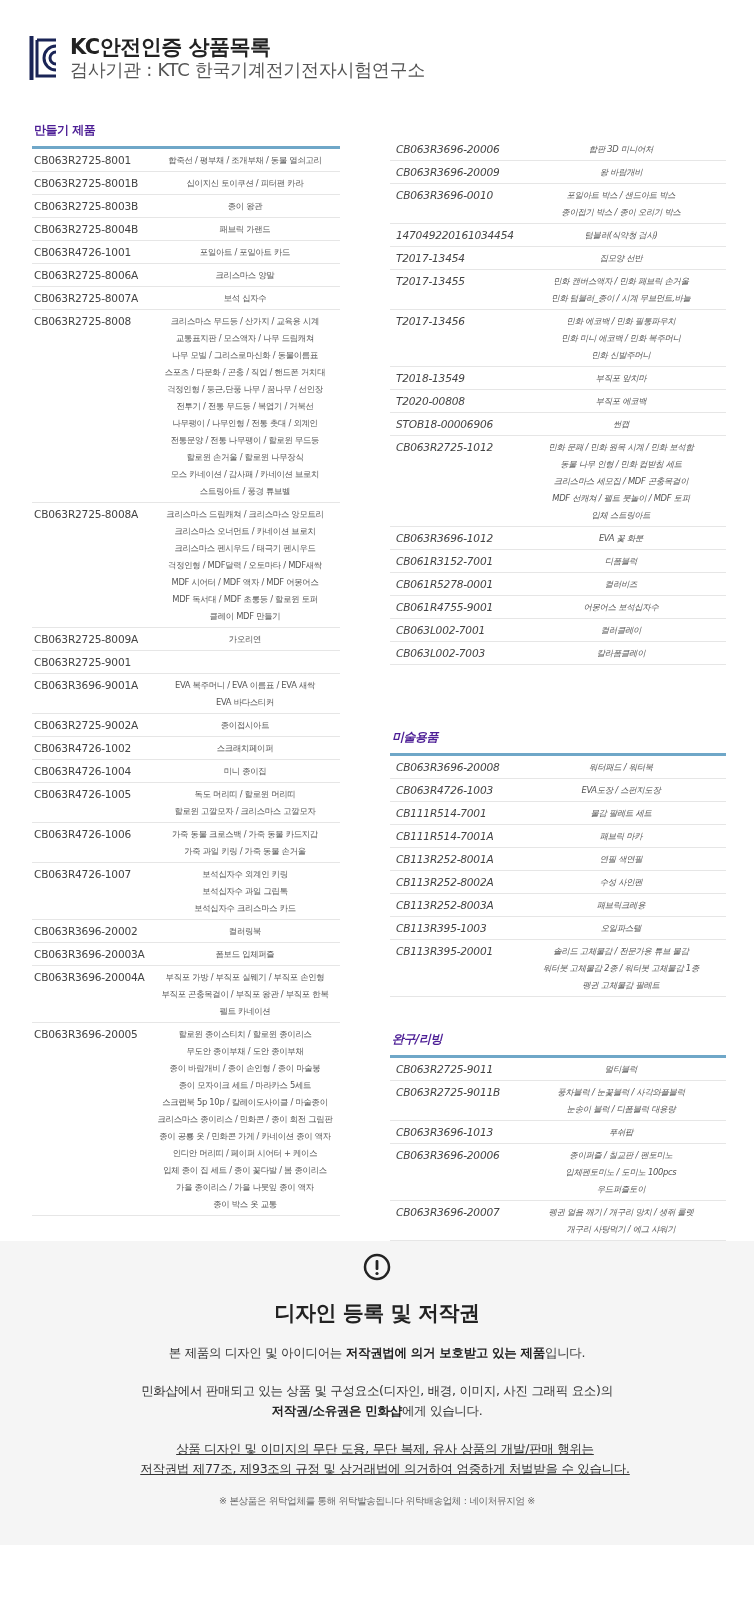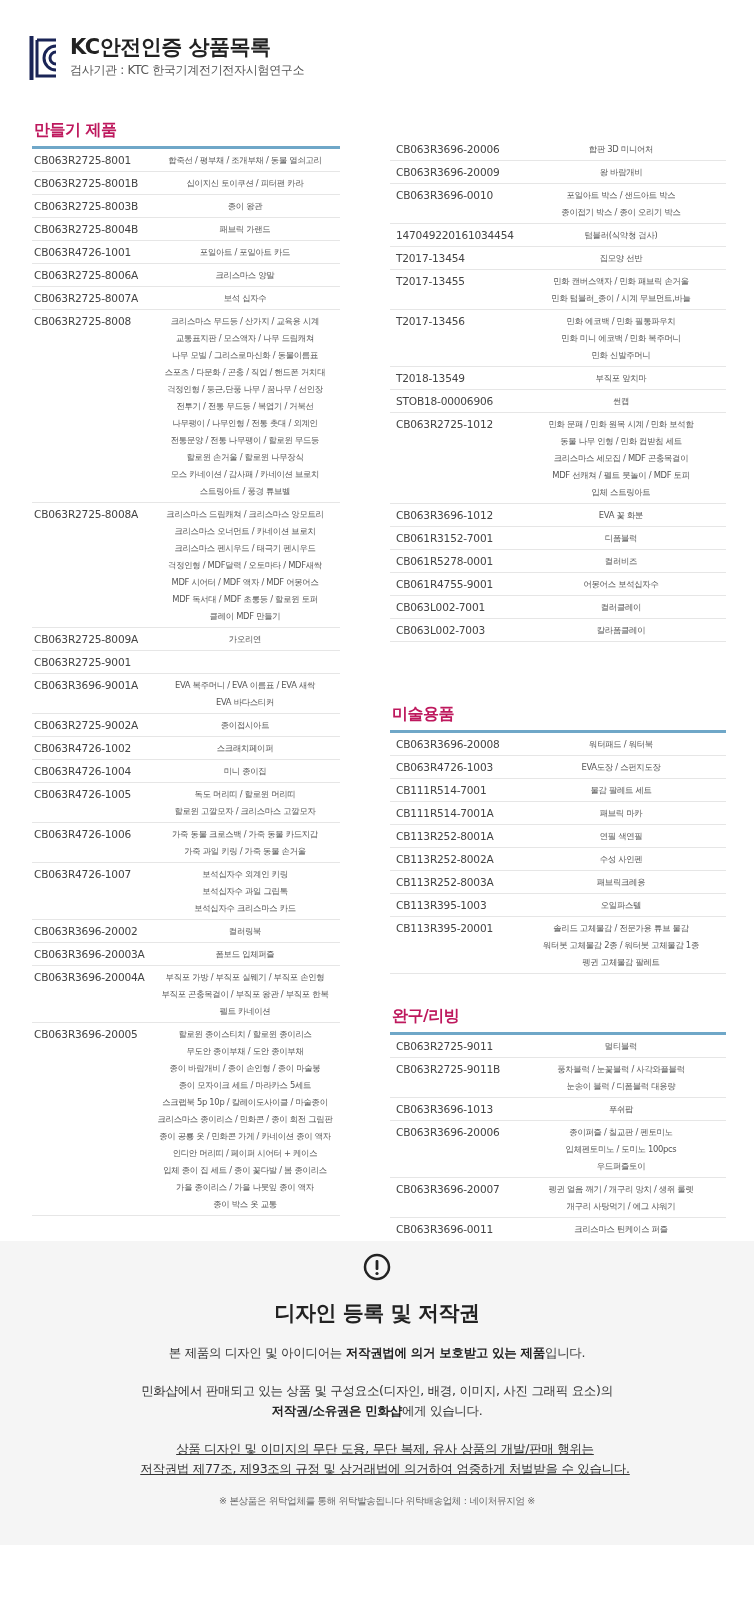--- a/index.html
+++ b/index.html
@@ -3,26 +3,26 @@
 <meta charset="utf-8">
 <style>
   * { margin:0; padding:0; box-sizing:border-box; }
   html, body { width:754px; background:#ffffff; }
   body { font-family:"DejaVu Sans", "Liberation Sans", sans-serif; color:#333; position:relative; height:1624px; overflow:hidden; }
 
   .header { position:absolute; left:28px; top:34px; height:50px; display:flex; align-items:flex-start; }
   .kc-logo { width:30px; height:48px; margin-right:12px; }
   .header-text { display:flex; flex-direction:column; }
   .title { font-size:21px; font-weight:bold; color:#222; letter-spacing:-0.5px; line-height:26px; }
-  .subtitle { font-size:12px; color:#555; line-height:20px; letter-spacing:-0.3px; }
+  .subtitle { font-size:18px; color:#555; line-height:20px; letter-spacing:-0.3px; }
 
   .col { position:absolute; }
   .col-left { left:32px; top:118px; width:308px; }
-  .col-right { left:390px; top:138px; width:336px; }
-  .section-title { font-size:16px; font-weight:bold; color:#be185d; letter-spacing:-0.5px; line-height:24px; padding-left:2px; }
+  .col-right { left:390px; top:138px; width:336px;font-style:italic; }
+  .section-title { font-size:12px; font-weight:bold; color:#4c1d95; letter-spacing:-0.5px; line-height:24px; padding-left:2px; }
   .section-line { height:3px; background:#6fa7c8; margin-top:4px; margin-bottom:0; }
 
   .row { display:flex; border-bottom:1px solid #e6e6e6; padding:3px 0 2px 0; }
   .row .code { width:118px; flex:none; font-size:10.6px; color:#444; line-height:17px; padding-left:2px; letter-spacing:-0.2px; white-space:nowrap; }
   .row .desc { flex:1; font-size:8.4px; color:#555; line-height:17px; letter-spacing:-0.3px;text-align:center; }
   .col-right .row .code { width:126px; padding-left:6px; }
   .row .desc span { display:block; white-space:nowrap; }
 
   .footer { position:absolute; left:0; top:1241px; width:754px; height:304px; background:#f5f5f5; text-align:center; }
   .warn-icon { width:28px; height:28px; margin:12px auto 0; display:block; }
@@ -264,20 +264,26 @@
         <div class="desc">
           <span>민화 에코백 / 민화 필통파우치</span>
           <span>민화 미니 에코백 / 민화 복주머니</span>
           <span>민화 신발주머니</span>
         </div>
       </div>
       <div class="row">
         <div class="code">T2018-13549</div>
         <div class="desc">
           <span>부직포 앞치마</span>
+        </div>
+      </div>
+      <div class="row">
+        <div class="code">T2020-00808</div>
+        <div class="desc">
+          <span>부직포 에코백</span>
         </div>
       </div>
       <div class="row">
         <div class="code">STOB18-00006906</div>
         <div class="desc">
           <span>썬캡</span>
         </div>
       </div>
       <div class="row">
         <div class="code">CB063R2725-1012</div>

